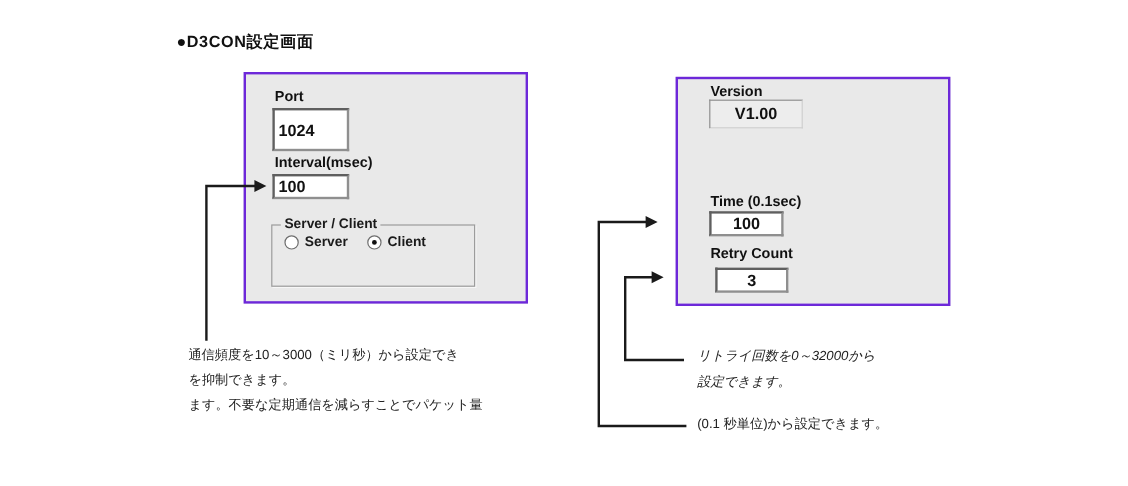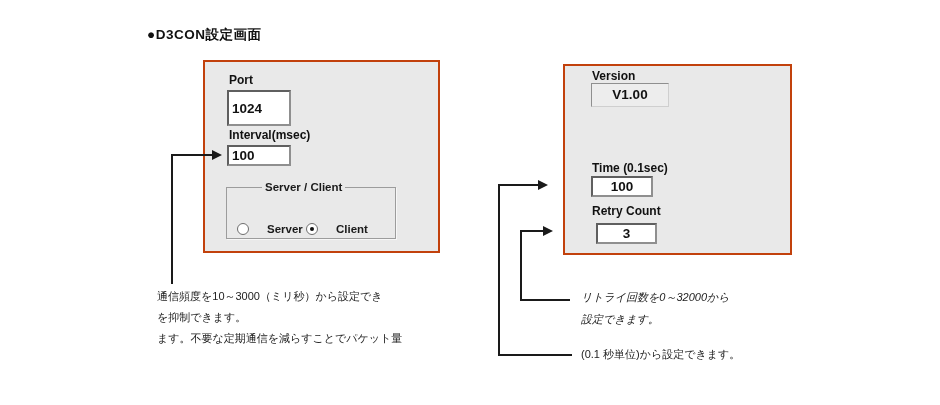--- a/index.html
+++ b/index.html
@@ -5,21 +5,21 @@
   html,body{margin:0;padding:0;background:#fff;}
   #canvas{
     position:relative;width:940px;height:405px;background:#ffffff;overflow:hidden;
     font-family:"Liberation Sans","DejaVu Sans",sans-serif;color:#1a1a1a;
   }
   .title{
     position:absolute;left:147px;top:26px;
     font-size:13.5px;font-weight:bold;letter-spacing:.5px;color:#111;
   }
   .panel{
-    position:absolute;background:#e9e9e9;border:2px solid #c2410c;box-sizing:border-box;
+    position:absolute;background:#e9e9e9;border:2px solid #6d28d9;box-sizing:border-box;
   }
   #panel-left{left:203px;top:60px;width:237px;height:193px;}
   #panel-right{left:526px;top:64px;width:229px;height:191px;margin-left:37px;}
   .lbl{
     position:absolute;font-size:12px;font-weight:bold;color:#111;white-space:nowrap;
   }
   .box{
     position:absolute;box-sizing:border-box;background:#ffffff;
     border:2px solid;border-color:#5f5f5f #8f8f8f #8f8f8f #5f5f5f;
     font-family:"Liberation Sans","DejaVu Sans",sans-serif;
@@ -29,23 +29,23 @@
   .port-lbl{left:24px;top:11px;}
   .port-input{left:22px;top:28px;width:64px;height:36px;}
   .interval-lbl{left:24px;top:66px;}
   .interval-input{left:22px;top:83px;width:64px;height:21px;}
   .groupbox{
     position:absolute;left:21px;top:125px;width:168px;height:50px;
     border:1px solid #9c9c9c;box-shadow:1px 1px 0 #f7f7f7;
   }
   .legend{
     position:absolute;top:-7px;left:7px;padding:0 3px;background:#e9e9e9;
-    font-size:11.5px;font-weight:bold;white-space:nowrap;margin-left:28px;
+    font-size:11.5px;font-weight:bold;white-space:nowrap;
   }
-  .radio-row{position:absolute;top:35px;display:flex;align-items:center;gap:18px;cursor:default;}
+  .radio-row{position:absolute;top:8px;display:flex;align-items:center;gap:5px;cursor:default;}
   .radio-server{left:10px;}
   .radio-client{left:79px;}
   .radio-circle{
     position:relative;display:inline-block;width:10px;height:10px;border-radius:50%;
     background:#fff;border:1px solid #6e6e6e;box-sizing:content-box;flex:0 0 auto;
   }
   .radio-circle.checked::after{
     content:"";position:absolute;left:3px;top:3px;width:4px;height:4px;border-radius:50%;background:#111;
   }
   .radio-label{font-size:11.5px;font-weight:bold;white-space:nowrap;}

